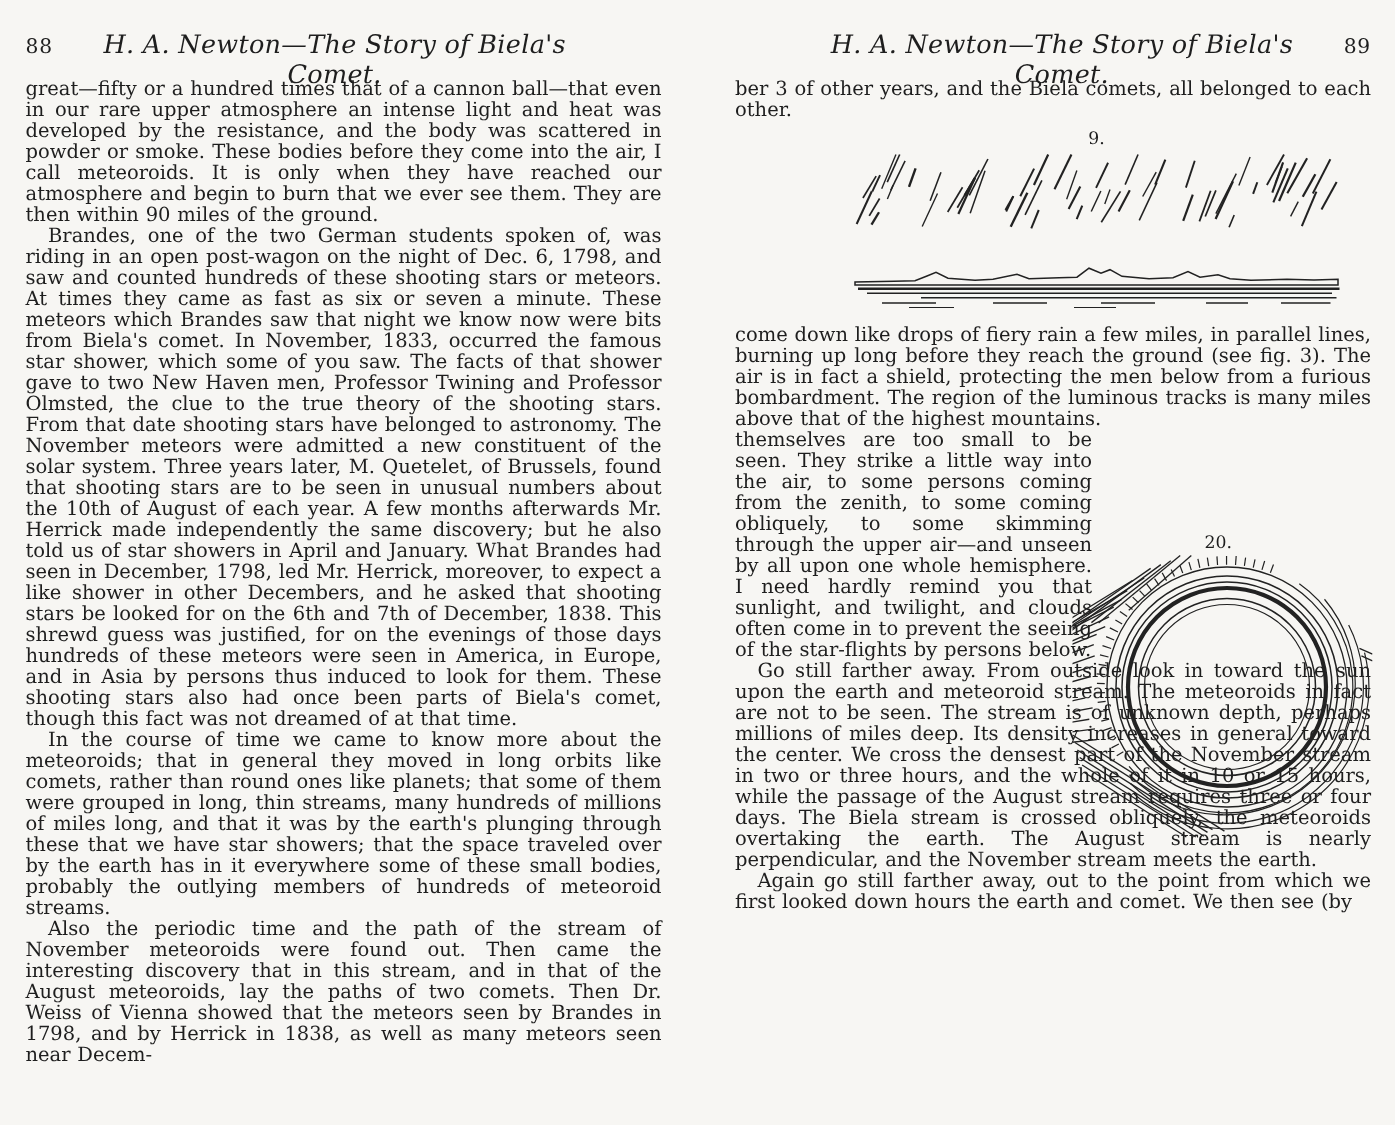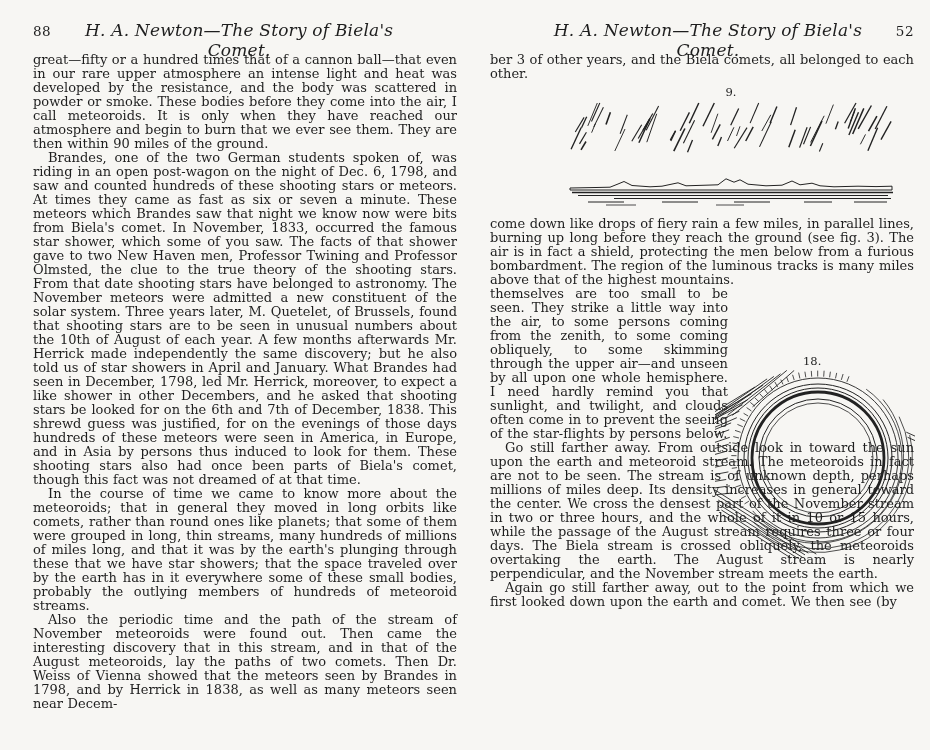--- a/index.html
+++ b/index.html
@@ -4,21 +4,21 @@
 <style>
   html,body{margin:0;padding:0;}
   body{
     width:930px;height:750px;overflow:hidden;
     background:#f7f6f3;
     font-family:"DejaVu Serif","Liberation Serif",serif;
     color:#1e1e1e;
     position:relative;
   }
   .page{position:absolute;top:0;height:750px;}
-  .page-left{left:16px;width:465px;padding:20px 24px 0 17px;box-sizing:border-box;}
+  .page-left{left:0;width:465px;padding:20px 24px 0 17px;box-sizing:border-box;}
   .page-right{left:465px;width:465px;padding:20px 16px 0 25px;box-sizing:border-box;}
   .pghead{display:flex;align-items:baseline;height:16px;margin-bottom:17px;}
   .pgnum{font-size:13.5px;letter-spacing:.5px;}
   .runtitle{font-style:italic;font-size:17px;flex:1;text-align:center;letter-spacing:.2px;}
   .page-left .runtitle{padding-right:30px;}
   .page-right .runtitle{padding-left:30px;}
   p.body{
     margin:0;font-size:13px;line-height:14px;
     text-align:justify;text-justify:inter-word;
     word-spacing:.4px;
@@ -43,21 +43,21 @@
   </div>
   <p class="body">great—fifty or a hundred times that of a cannon ball—that even in our rare upper atmosphere an intense light and heat was developed by the resistance, and the body was scattered in powder or smoke.  These bodies before they come into the air, I call meteoroids.  It is only when they have reached our atmosphere and begin to burn that we ever see them.  They are then within 90 miles of the ground.</p>
   <p class="body ind">Brandes, one of the two German students spoken of, was riding in an open post-wagon on the night of Dec. 6, 1798, and saw and counted hundreds of these shooting stars or meteors.  At times they came as fast as six or seven a minute.  These meteors which Brandes saw that night we know now were bits from Biela's comet.  In November, 1833, occurred the famous star shower, which some of you saw.  The facts of that shower gave to two New Haven men, Professor Twining and Professor Olmsted, the clue to the true theory of the shooting stars.  From that date shooting stars have belonged to astronomy.  The November meteors were admitted a new constituent of the solar system.  Three years later, M. Quetelet, of Brussels, found that shooting stars are to be seen in unusual numbers about the 10th of August of each year.  A few months afterwards Mr. Herrick made independently the same discovery; but he also told us of star showers in April and January.  What Brandes had seen in December, 1798, led Mr. Herrick, moreover, to expect a like shower in other Decembers, and he asked that shooting stars be looked for on the 6th and 7th of December, 1838.  This shrewd guess was justified, for on the evenings of those days hundreds of these meteors were seen in America, in Europe, and in Asia by persons thus induced to look for them.  These shooting stars also had once been parts of Biela's comet, though this fact was not dreamed of at that time.</p>
   <p class="body ind">In the course of time we came to know more about the meteoroids; that in general they moved in long orbits like comets, rather than round ones like planets; that some of them were grouped in long, thin streams, many hundreds of millions of miles long, and that it was by the earth's plunging through these that we have star showers; that the space traveled over by the earth has in it everywhere some of these small bodies, probably the outlying members of hundreds of meteoroid streams.</p>
   <p class="body ind">Also the periodic time and the path of the stream of November meteoroids were found out.  Then came the interesting discovery that in this stream, and in that of the August meteoroids, lay the paths of two comets.  Then Dr. Weiss of Vienna showed that the meteors seen by Brandes in 1798, and by Herrick in 1838, as well as many meteors seen near Decem-</p>
 </div>
 
 <div class="page page-right">
   <div class="pghead">
     <span class="runtitle">H. A. Newton—The Story of Biela's Comet.</span>
-    <span class="pgnum">52</span>
+    <span class="pgnum">89</span>
   </div>
 
   <p class="body">ber 3 of other years, and the Biela comets, all belonged to each other.</p>
 
   <div class="fig9">
     <div class="figlabel">9.</div>
     <svg id="fig9svg" width="330" height="110" viewBox="0 0 330 110">
         <line x1="244.6" y1="41.4" x2="258.2" y2="14.8" stroke-width="0.97"></line>
         <line x1="282.9" y1="33.9" x2="292.5" y2="11.3" stroke-width="1.39"></line>
         <line x1="15.0" y1="48.8" x2="20.0" y2="40.5" stroke-width="1.53"></line>
@@ -127,21 +127,21 @@
         <line x1="288" y1="101" x2="321" y2="101" stroke-width="1"></line>
         <line x1="40" y1="104" x2="70" y2="104" stroke-width="0.8"></line>
         <line x1="150" y1="104" x2="178" y2="104" stroke-width="0.8"></line>
       </svg>
   </div>
 
   <p class="body">come down like drops of fiery rain a few miles, in parallel lines, burning up long before they reach the ground (see fig. 3).  The air is in fact a shield, protecting the men below from a furious bombardment.  The region of the luminous tracks is many miles above that of the highest mountains.</p>
   <p class="body narrow">themselves are too small to be seen.  They strike a little way into the air, to some persons coming from the zenith, to some coming obliquely, to some skimming through the upper air—and unseen by all upon one whole hemisphere.  I need hardly remind you that sunlight, and twilight, and clouds often come in to prevent the seeing of the star-flights by persons below.</p>
 
   <div class="fig10">
-    <div class="figlabel">18.</div>
+    <div class="figlabel">20.</div>
     <svg id="fig10svg" width="200" height="190" viewBox="0 0 200 190">
         <circle cx="103" cy="88" r="80" stroke-width="0.9"></circle>
         <circle cx="103" cy="88" r="74" stroke-width="1"></circle>
         <circle cx="103" cy="88" r="70" stroke-width="1"></circle>
         <circle cx="103" cy="88" r="66" stroke-width="2.8"></circle>
         <circle cx="103" cy="88" r="59" stroke-width="1"></circle>
         <circle cx="103" cy="88" r="55" stroke-width="0.8"></circle>
         <line x1="33.9" y1="131.2" x2="29.5" y2="133.9" stroke-width="0.8"></line>
         <line x1="30.9" y1="126.0" x2="26.0" y2="128.6" stroke-width="0.8"></line>
         <line x1="28.3" y1="120.6" x2="23.5" y2="122.7" stroke-width="0.8"></line>
@@ -209,14 +209,14 @@
         <line x1="0.0" y1="120.0" x2="101.3" y2="184.1" stroke-width="0.9"></line>
         <line x1="1.6" y1="125.0" x2="93.3" y2="183.1" stroke-width="0.9"></line>
         <line x1="3.2" y1="130.0" x2="90.0" y2="184.9" stroke-width="0.9"></line>
         <line x1="4.8" y1="135.0" x2="87.6" y2="187.5" stroke-width="0.9"></line>
         <line x1="6.4" y1="140.0" x2="82.2" y2="188.0" stroke-width="0.9"></line>
         <line x1="8.0" y1="145.0" x2="75.9" y2="188.0" stroke-width="0.9"></line>
       </svg>
   </div>
 
   <p class="body ind aftergap">Go still farther away.  From outside look in toward the sun upon the earth and meteoroid stream.  The meteoroids in fact are not to be seen.  The stream is of unknown depth, perhaps millions of miles deep.  Its density increases in general toward the center.  We cross the densest part of the November stream in two or three hours, and the whole of it in 10 or 15 hours, while the passage of the August stream requires three or four days.  The Biela stream is crossed obliquely, the meteoroids overtaking the earth.  The August stream is nearly perpendicular, and the November stream meets the earth.</p>
-  <p class="body ind">Again go still farther away, out to the point from which we first looked down upon the earth and comet.  We then see (by</p>
+  <p class="body ind">Again go still farther away, out to the point from which we first looked down hours the earth and comet.  We then see (by</p>
 </div>
 
 </body></html>

